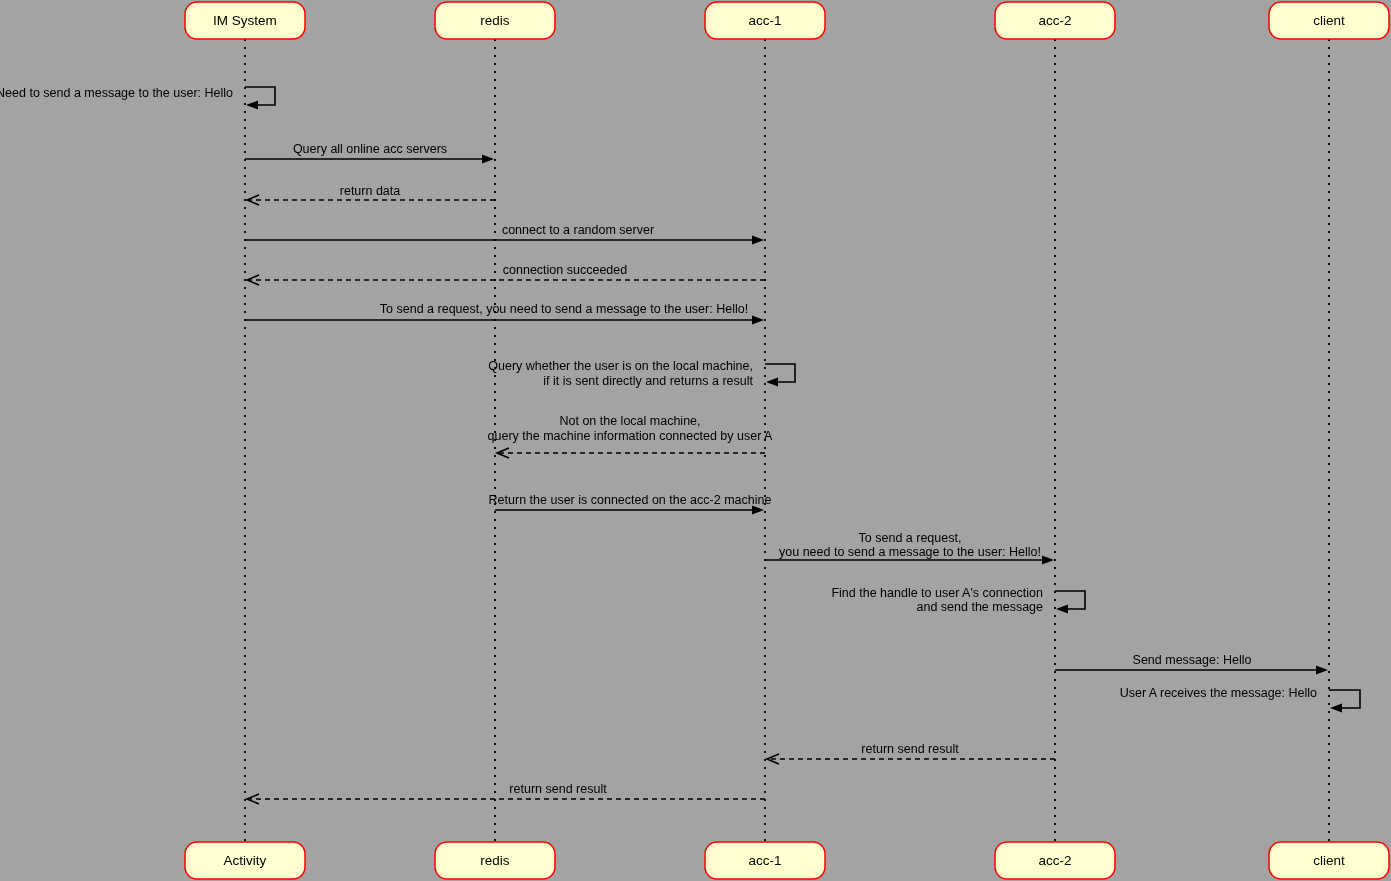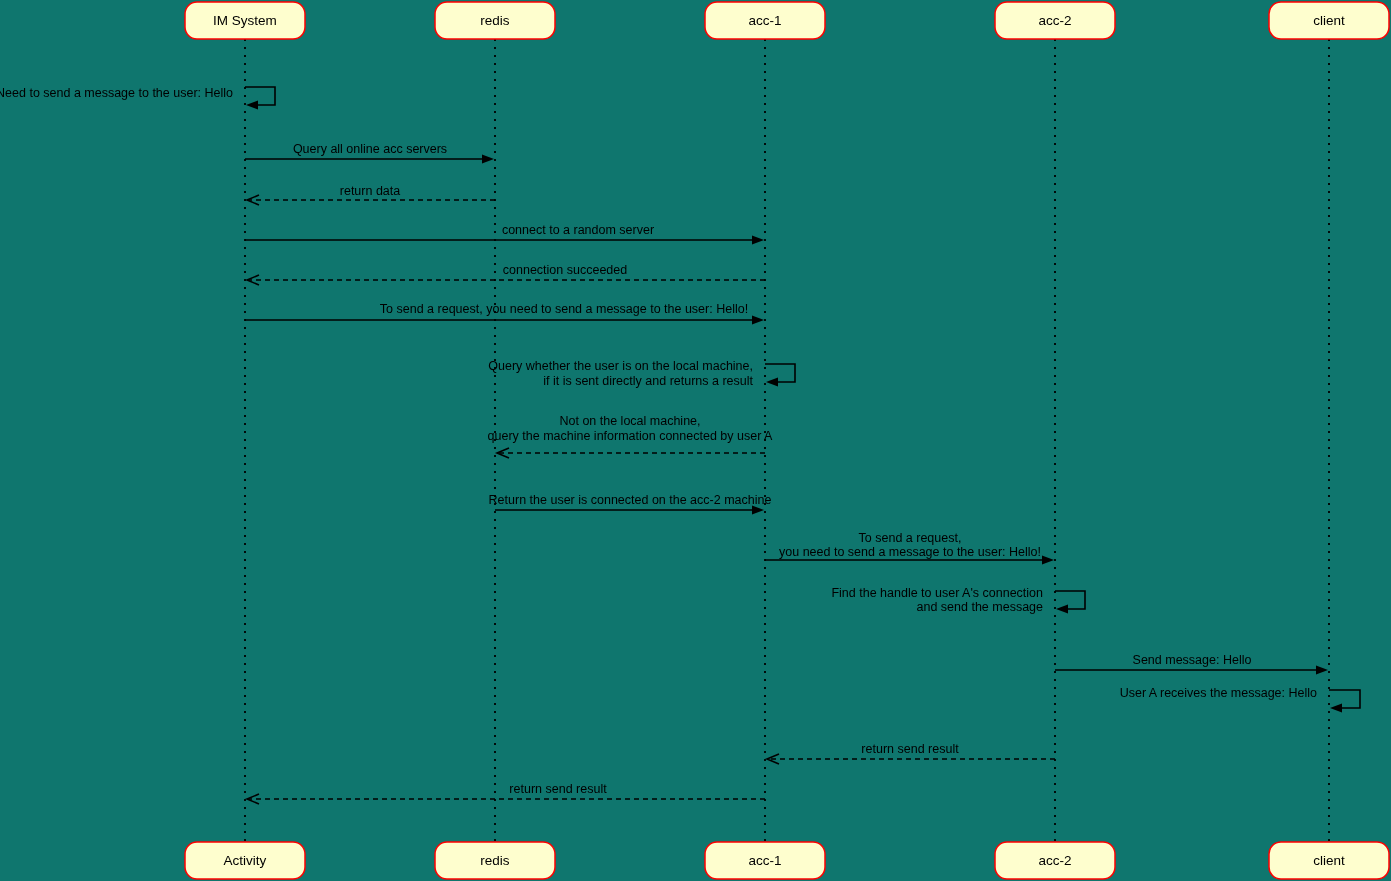--- a/index.html
+++ b/index.html
@@ -1,20 +1,20 @@
 <!DOCTYPE html>
 <html style="--participant-fill: #FEFECE; --participant-border: #FF0000; --line-color: #000000; --text-color: #000000; --background: #FFFFFF;"><head>
 <meta charset="utf-8">
 <style>
   html, body { margin: 0; padding: 0; background: #ffffff; }
   #stage {
     position: relative;
     width: 1391px;
     height: 881px;
-    background: #0f766e;
+    background: #a3a3a3;
     font-family: "Liberation Sans", sans-serif;
   }
   svg { display: block; }
 
   .participant-box {
     fill: var(--participant-fill, #FEFECE);
     stroke: var(--participant-border, #FF0000);
     stroke-width: 1.5;
   }
   .participant-label {

